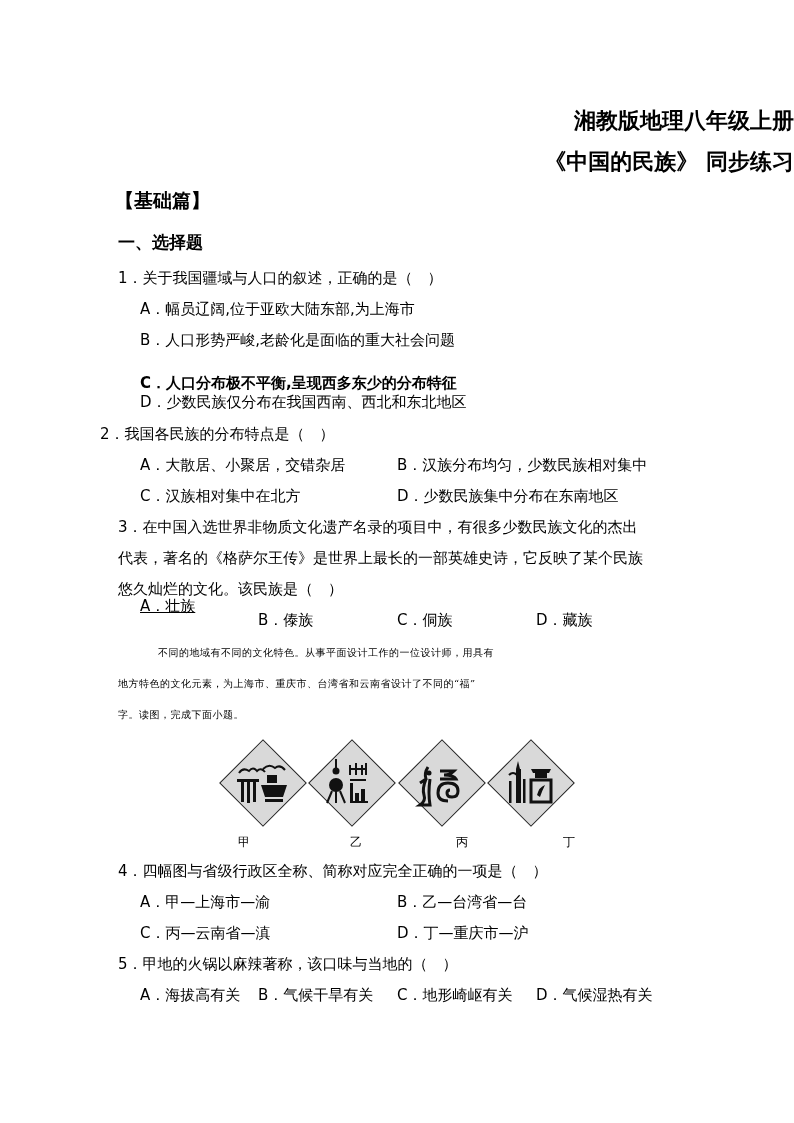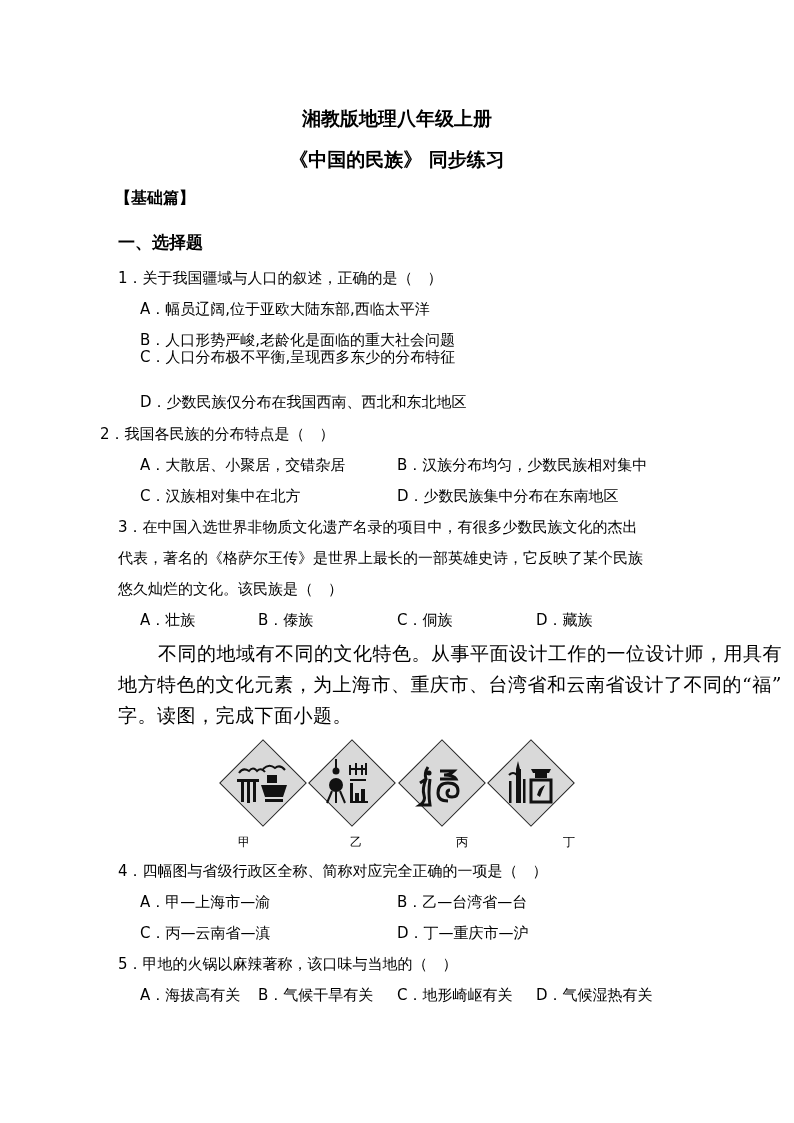--- a/index.html
+++ b/index.html
@@ -1,59 +1,59 @@
 <!DOCTYPE html>
 <html><head>
 <meta charset="utf-8">
 <style>
   html, body { margin:0; padding:0; background:#ffffff; }
   body { width:794px; height:1123px; position:relative; overflow:hidden;
          font-family:"DejaVu Sans", "Liberation Sans", sans-serif; color:#000; }
   .abs { position:absolute; white-space:nowrap; }
-  .title { left:0; width:794px; text-align:center; font-weight:bold; font-size:19px; }
-  .section { font-weight:bold; font-size:16px; }
+  .title { left:0; width:794px; text-align:right; font-weight:bold; font-size:22px; }
+  .section { font-weight:bold; font-size:19px; }
   .heading { font-weight:bold; font-size:17px; }
   .line { font-size:15px; line-height:20px; }
-  .passage { font-family:"DejaVu Serif", "Liberation Serif", serif; font-size:19px; line-height:20px; letter-spacing:0.5px; }
+  .passage { font-family:"DejaVu Serif", "Liberation Serif", serif; font-size:10px; line-height:20px; letter-spacing:0.5px; }
   .diamond-wrap { position:absolute; width:86px; height:86px; }
   .diamond { position:absolute; left:13px; top:13px; width:60px; height:60px;
              background:#d9d9d9; border:1.5px solid #222; transform:rotate(45deg); }
   .glyph { position:absolute; left:0; top:0; width:86px; height:86px; }
   .fig-label { font-size:12px; }
 </style>
 </head>
 <body>
 
 <div class="abs title" style="top:106px;">湘教版地理八年级上册</div>
 <div class="abs title" style="top:147px;">《中国的民族》 同步练习</div>
 
 <div class="abs section" style="left:115px; top:188px;">【基础篇】</div>
 <div class="abs heading" style="left:118px; top:231px;">一、选择题</div>
 
 <div>
   <div class="abs line" style="left:118px; top:268px;">1．关于我国疆域与人口的叙述，正确的是（　）</div>
-  <div class="abs line" style="left:140px; top:299px;">A．幅员辽阔,位于亚欧大陆东部,西临太平洋</div>
+  <div class="abs line" style="left:140px; top:299px;">A．幅员辽阔,位于亚欧大陆东部,为上海市</div>
   <div class="abs line" style="left:140px; top:330px;">B．人口形势严峻,老龄化是面临的重大社会问题</div>
-  <div class="abs line" style="left:140px; top:347px;">C．人口分布极不平衡,呈现西多东少的分布特征</div>
+  <div class="abs line" style="left:140px; top:373px;font-weight:bold;">C．人口分布极不平衡,呈现西多东少的分布特征</div>
   <div class="abs line" style="left:140px; top:392px;">D．少数民族仅分布在我国西南、西北和东北地区</div>
 </div>
 
 <div>
   <div class="abs line" style="left:100px; top:424px;">2．我国各民族的分布特点是（　）</div>
   <div class="abs line" style="left:140px; top:455px;">A．大散居、小聚居，交错杂居</div>
   <div class="abs line" style="left:397px; top:455px;">B．汉族分布均匀，少数民族相对集中</div>
   <div class="abs line" style="left:140px; top:486px;">C．汉族相对集中在北方</div>
   <div class="abs line" style="left:397px; top:486px;">D．少数民族集中分布在东南地区</div>
 </div>
 
 <div>
   <div class="abs line" style="left:118px; top:517px;">3．在中国入选世界非物质文化遗产名录的项目中，有很多少数民族文化的杰出</div>
   <div class="abs line" style="left:118px; top:548px;">代表，著名的《格萨尔王传》是世界上最长的一部英雄史诗，它反映了某个民族</div>
   <div class="abs line" style="left:118px; top:579px;">悠久灿烂的文化。该民族是（　）</div>
-  <div class="abs line" style="left:140px; top:610px;">A．壮族</div>
+  <div class="abs line" style="left:140px; top:596px;text-decoration:underline;">A．壮族</div>
   <div class="abs line" style="left:258px; top:610px;">B．傣族</div>
   <div class="abs line" style="left:397px; top:610px;">C．侗族</div>
   <div class="abs line" style="left:536px; top:610px;">D．藏族</div>
 </div>
 
 <div>
   <div class="abs passage" style="left:158px; top:643px;">不同的地域有不同的文化特色。从事平面设计工作的一位设计师，用具有</div>
   <div class="abs passage" style="left:118px; top:674px;">地方特色的文化元素，为上海市、重庆市、台湾省和云南省设计了不同的“福”</div>
   <div class="abs passage" style="left:118px; top:705px;text-align:right;">字。读图，完成下面小题。</div>
 </div>

